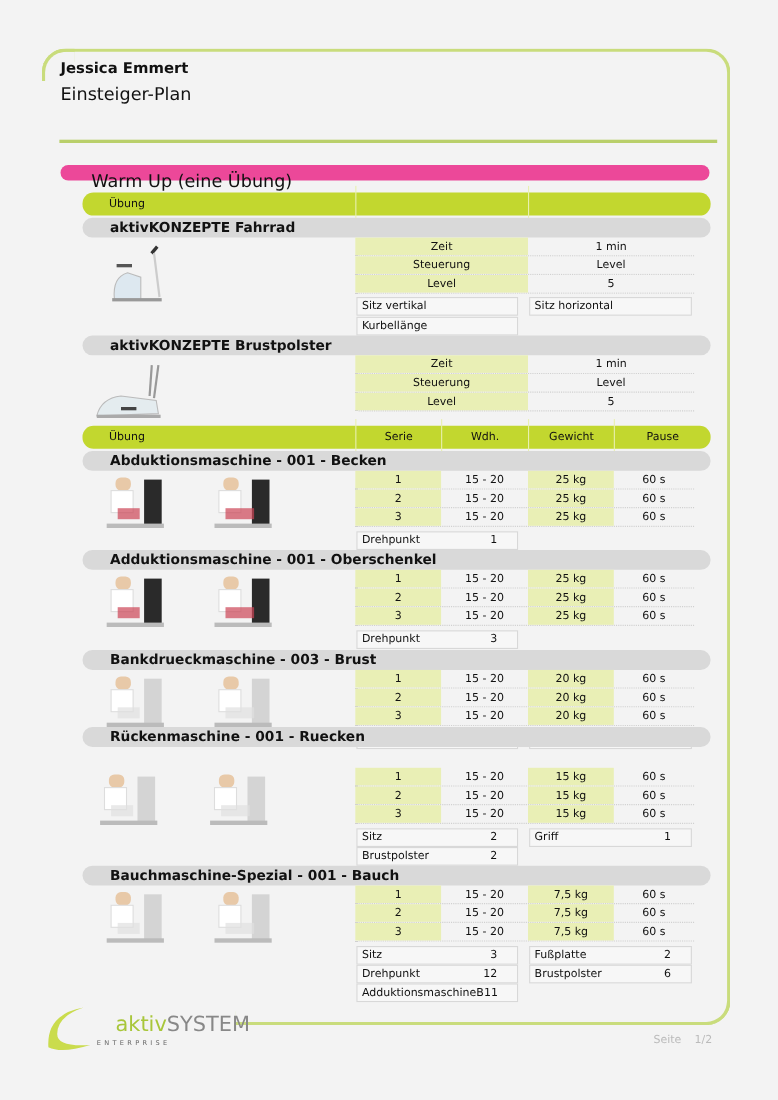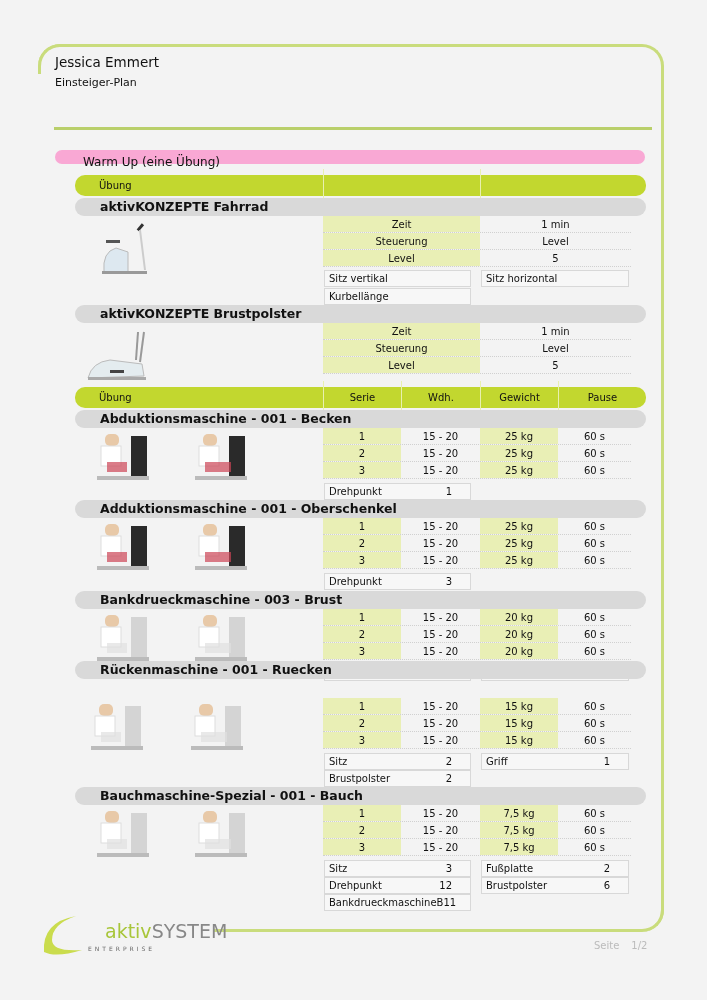--- a/index.html
+++ b/index.html
@@ -14,27 +14,27 @@
   .frame-left-top {
     position: absolute; left: 38px; top: 44px; width: 30px; height: 30px;
     border-top: 3px solid #c9dc7c; border-left: 3px solid #c9dc7c; border-top-left-radius: 22px;
   }
   .frame-bottom {
     position: absolute; left: 214px; top: 910px; width: 450px; height: 22px;
     border-bottom: 3px solid #c9dc7c; border-right: 3px solid #c9dc7c; border-bottom-right-radius: 22px;
   }
 
   .header { position: absolute; left: 55px; top: 54px; }
-  .h-name { font-size: 13.5px; font-weight: normal; height: 22px; }
-  .h-line { font-size: 11px; height: 23px; }
+  .h-name { font-size: 13.5px; font-weight: bold; height: 22px; }
+  .h-line { font-size: 16px; height: 23px; }
   .h-rule { position: absolute; left: 54px; top: 127px; width: 598px; height: 3px; background: #b9cf6a; }
 
   .section-bar {
     position: absolute; left: 55px; width: 590px; height: 14px;
-    background: #f9a8d4; border-radius: 11px; font-size: 12px;
+    background: #ec4899; border-radius: 11px; font-size: 16px;
     padding: 5px 0 0 28px; color: #111;
   }
   .green-bar {
     position: absolute; left: 75px; width: 571px; height: 21px;
     background: #c2d72f; border-radius: 10px; font-size: 10px;
     display: flex; align-items: center;
   }
   .green-bar .gcell { height: 34px; display: flex; align-items: center; justify-content: center; border-left: 1px solid #e8f0b0; }
   .green-bar .gcell.first { justify-content: flex-start; padding-left: 24px; border-left: none; }
 
@@ -375,21 +375,21 @@
     </div>
     <div class="param" style="left:324px;top:877px;width:147px;">
         <span>Drehpunkt</span>
         <span style="margin-right:14px;">12</span>
     </div>
     <div class="param" style="left:481px;top:877px;width:148px;">
         <span>Brustpolster</span>
         <span style="margin-right:14px;">6</span>
     </div>
     <div class="param" style="left:324px;top:894px;width:147px;">
-        <span>Bankdrueckmaschine</span>
+        <span>Adduktionsmaschine</span>
         <span style="margin-right:14px;">B11</span>
     </div>
   </div>
 
 <div class="footer-logo">
   <svg width="60" height="50" style="position:absolute;left:0;top:0;">
       <path d="M40 4 Q6 10 8 40 Q20 46 46 38 Q16 40 16 28 Q16 12 40 4 Z" fill="#c2d72f" opacity="0.85"></path>
     </svg>
   <div class="logo-text"><span class="a">aktiv</span><span class="b">SYSTEM</span></div>
   <div class="logo-sub">ENTERPRISE</div>

